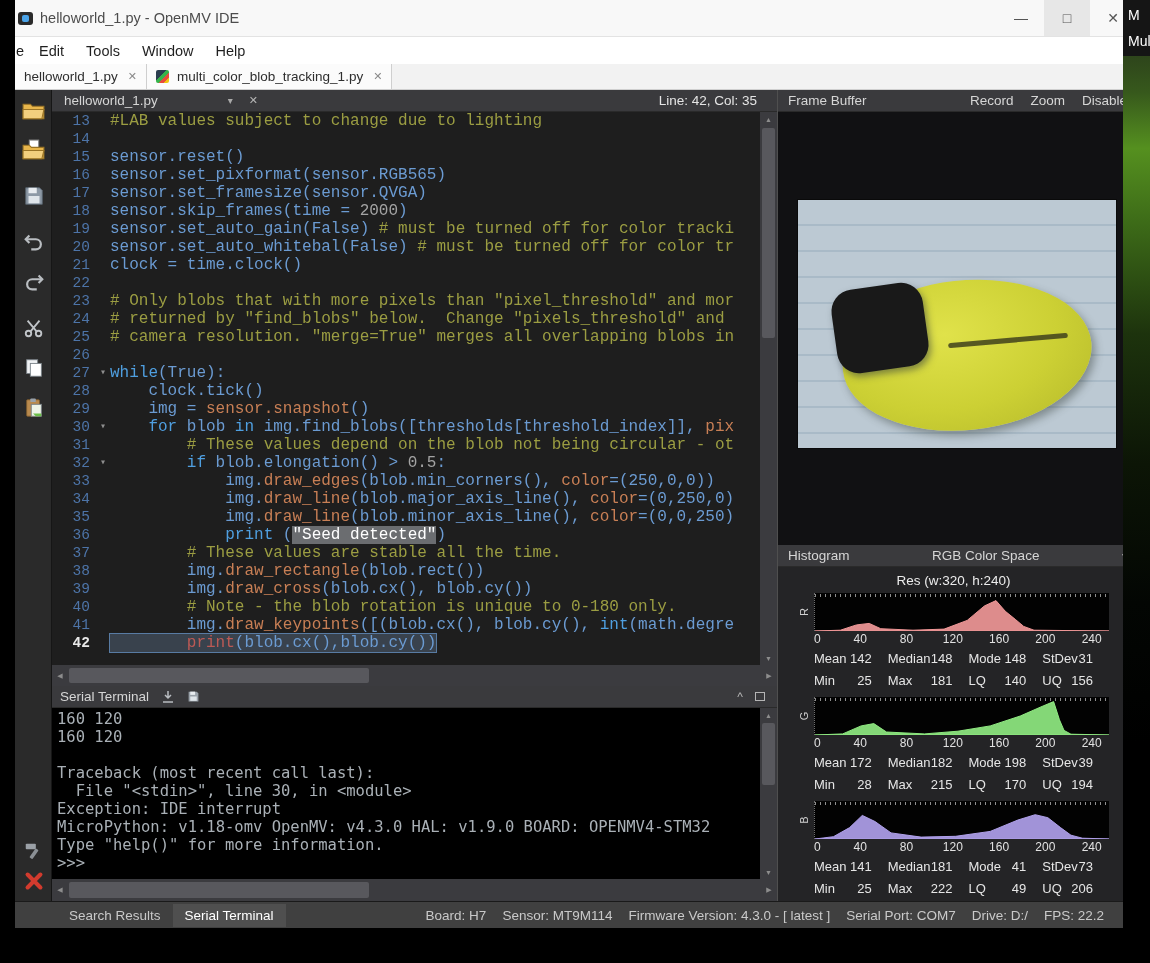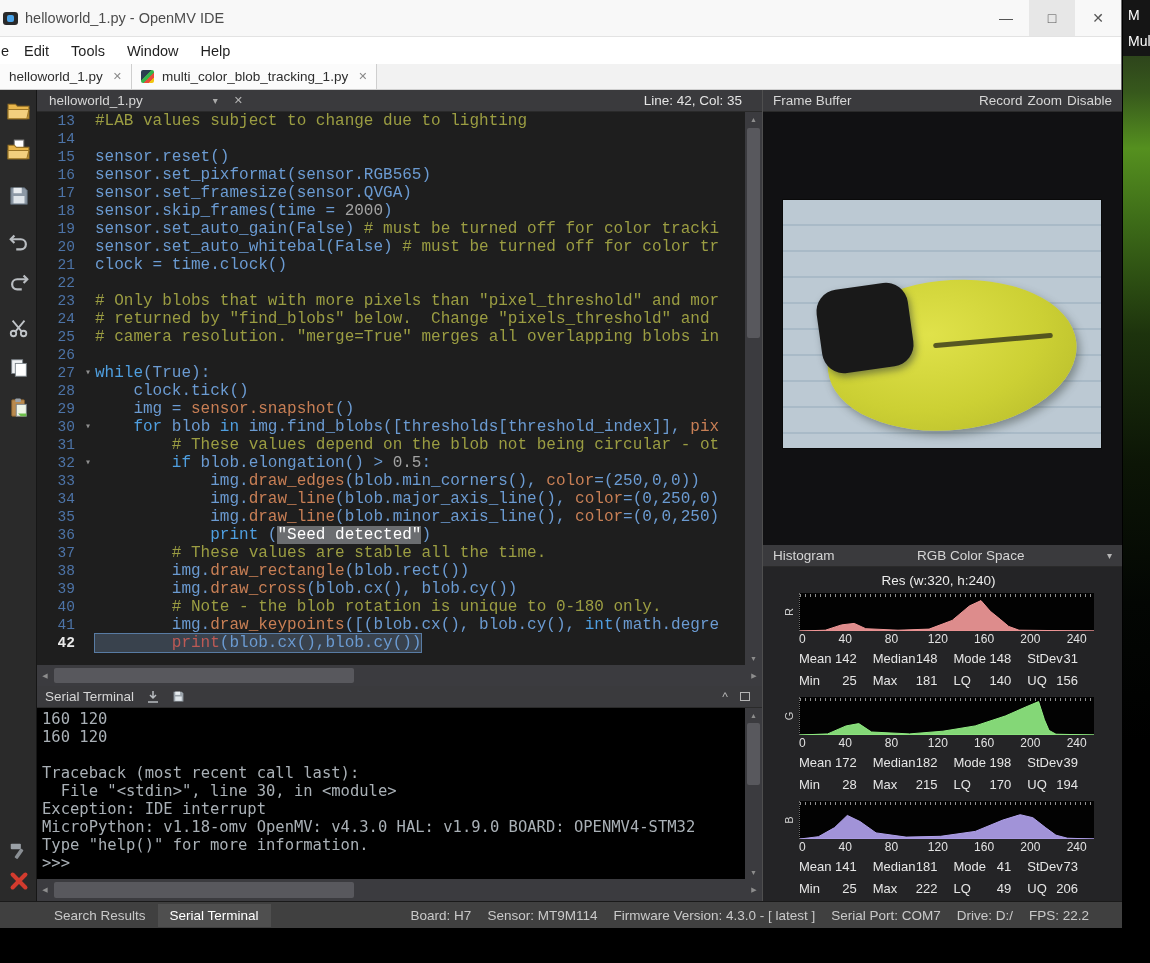--- a/index.html
+++ b/index.html
@@ -1,21 +1,21 @@
 <!DOCTYPE html>
 <html><head>
 <meta charset="utf-8">
 <style>
   *{margin:0;padding:0;box-sizing:border-box;}
   html,body{width:1150px;height:963px;overflow:hidden;}
   body{background:#000;font-family:"Liberation Sans",sans-serif;position:relative;}
   .screen{position:absolute;inset:0;}
 
   
-  .ide{position:absolute;left:0;top:0;width:1122px;height:928px;background:#1e1e1e;border-right:1px solid #6e6e6e;}
+  .ide{position:absolute;left:15px;top:0;width:1122px;height:928px;background:#1e1e1e;border-right:1px solid #6e6e6e;}
 
   .titlebar{position:absolute;left:0;top:0;right:0;height:37px;background:#f8f8f8;display:flex;align-items:center;border-bottom:1px solid #e3e3e3;}
   .app-icon{width:15px;height:13px;margin-left:3px;background:#2a2a2a;border-radius:3px;position:relative;flex:none;}
   .app-icon::after{content:"";position:absolute;inset:3px 4px;background:#4aa3e8;border-radius:2px;}
   .title{margin-left:7px;font-size:14.5px;color:#4c4c4c;}
   .win-btns{margin-left:auto;display:flex;height:100%;}
   .wbtn{width:46px;height:100%;display:flex;align-items:center;justify-content:center;color:#555;font-size:14px;cursor:default;}
   .wbtn.max{background:#e7e7e7;}
 
   .menubar{position:absolute;left:0;top:37px;right:0;height:27px;background:#ffffff;display:flex;align-items:center;font-size:14.5px;color:#1f1f1f;}
@@ -79,21 +79,21 @@
   .term-hdr{position:absolute;left:37px;top:596px;width:725px;height:22px;padding:0 8px;gap:12px;}
   .term-hdr .right{margin-left:auto;display:flex;align-items:center;gap:12px;margin-right:4px;}
   .panel-box{width:10px;height:9px;border:1px solid #b5b5b5;display:inline-block;}
   .collapse{color:#b5b5b5;font-size:12px;}
   .terminal{position:absolute;left:37px;top:618px;width:708px;height:171px;background:#000000;color:#a9b0b6;font-family:"DejaVu Sans Mono",monospace;font-size:15.5px;line-height:18px;padding:2px 0 0 5px;overflow:hidden;}
   .term-line{height:18px;white-space:pre;}
 
   
   .right-panel{position:absolute;left:762px;top:0;width:360px;height:811px;background:#242426;border-left:1px solid #4f4f4f;}
   .fb-hdr{position:absolute;left:0;top:0;right:0;height:22px;padding:0 10px;}
-  .fb-actions{margin-left:auto;display:flex;gap:5px;}
+  .fb-actions{margin-left:auto;display:flex;gap:17px;}
   .fb-view{position:absolute;left:0;top:22px;right:0;height:433px;background:#111113;overflow:hidden;}
   .fb-photo{position:absolute;left:20px;top:88px;width:318px;height:248px;background:repeating-linear-gradient(180deg,#bcc9d3 0 24px,#a9bac7 24px 26px);box-shadow:0 0 0 1px #0a0a0a;}
   .blob-yellow{position:absolute;left:44px;top:80px;width:250px;height:150px;background:radial-gradient(ellipse at 42% 35%, #e0e24a 0%, #ccd034 55%, #b4b82a 100%);border-radius:48% 52% 50% 50% / 52% 50% 50% 48%;transform:rotate(-6deg);box-shadow:3px 5px 9px rgba(55,65,60,.45);}
   .blob-crease{position:absolute;left:150px;top:138px;width:120px;height:5px;background:#3f411c;border-radius:3px;transform:rotate(-5deg);opacity:.85;}
   .blob-black{position:absolute;left:36px;top:86px;width:92px;height:84px;background:#191919;border-radius:22px;transform:rotate(-8deg);box-shadow:2px 4px 7px rgba(40,50,60,.5);}
 
   .hist-hdr{position:absolute;left:0;top:455px;right:0;height:22px;padding:0 10px;}
   .hist-space{flex:1;text-align:center;}
   .hist-carat{font-size:10px;color:#b5b5b5;}
   .hist-body{position:absolute;left:0;top:477px;right:0;bottom:0;background:#242426;padding:0 28px 0 8px;margin-left:12px;}

